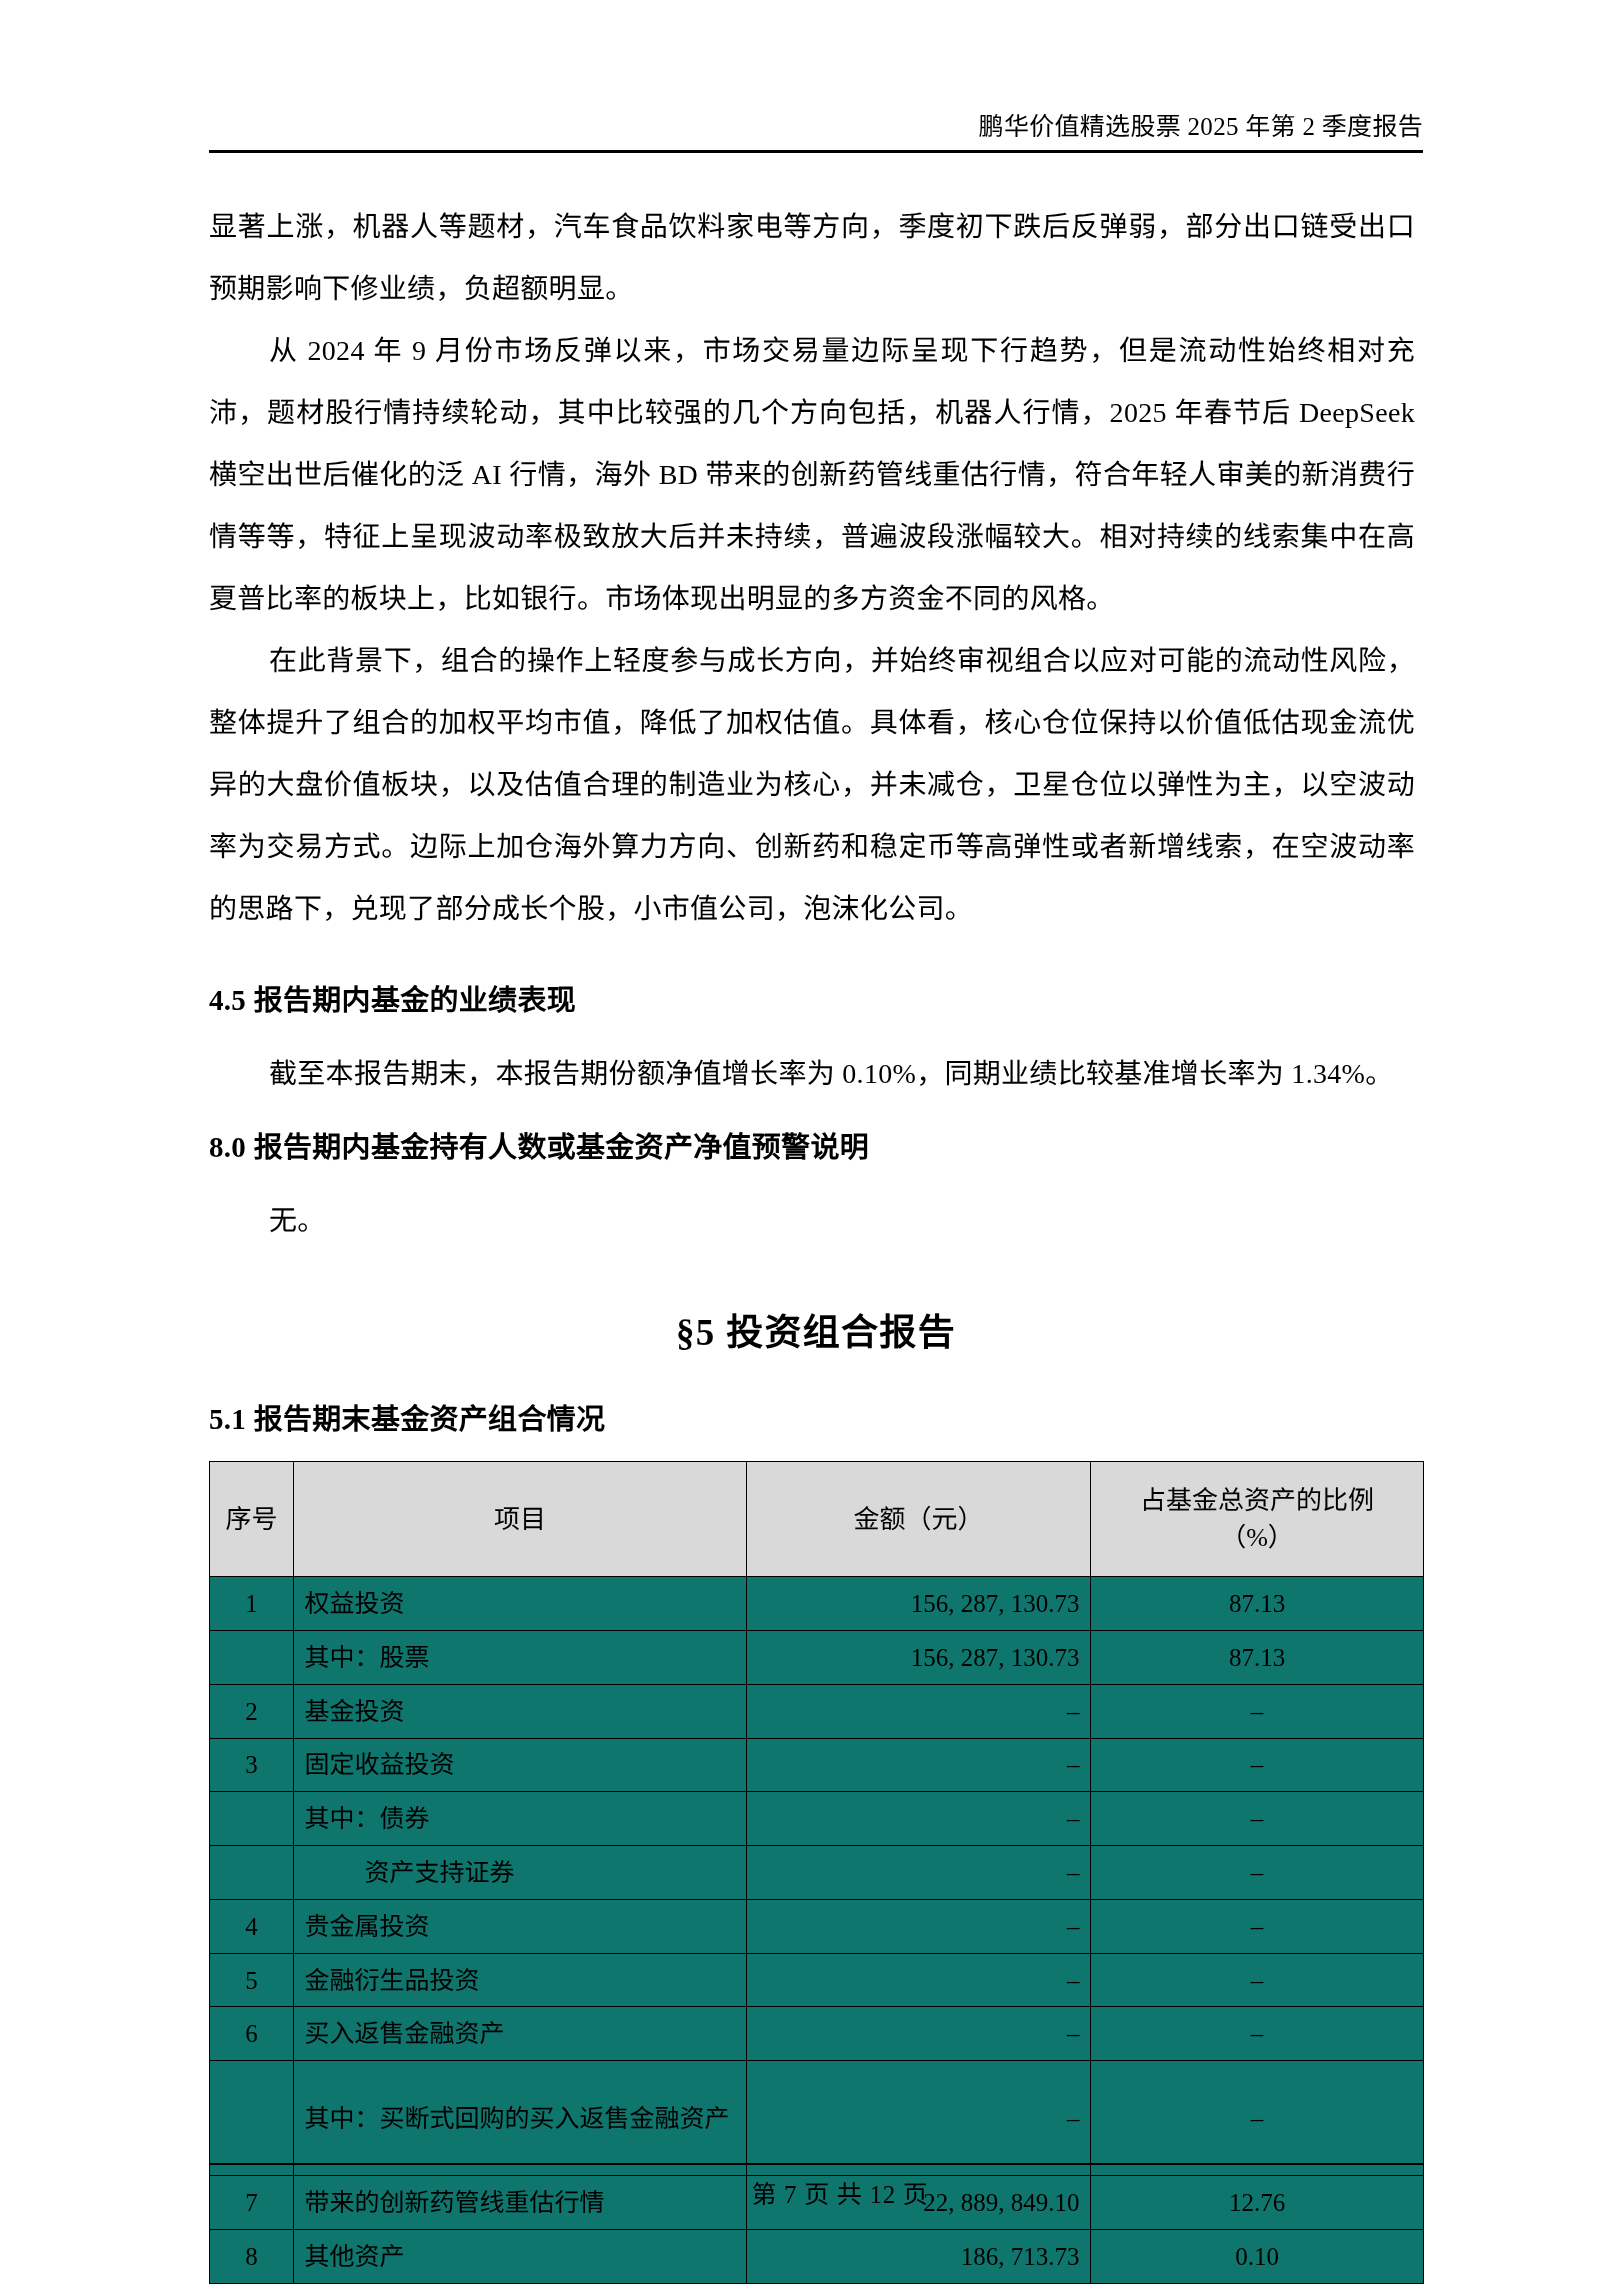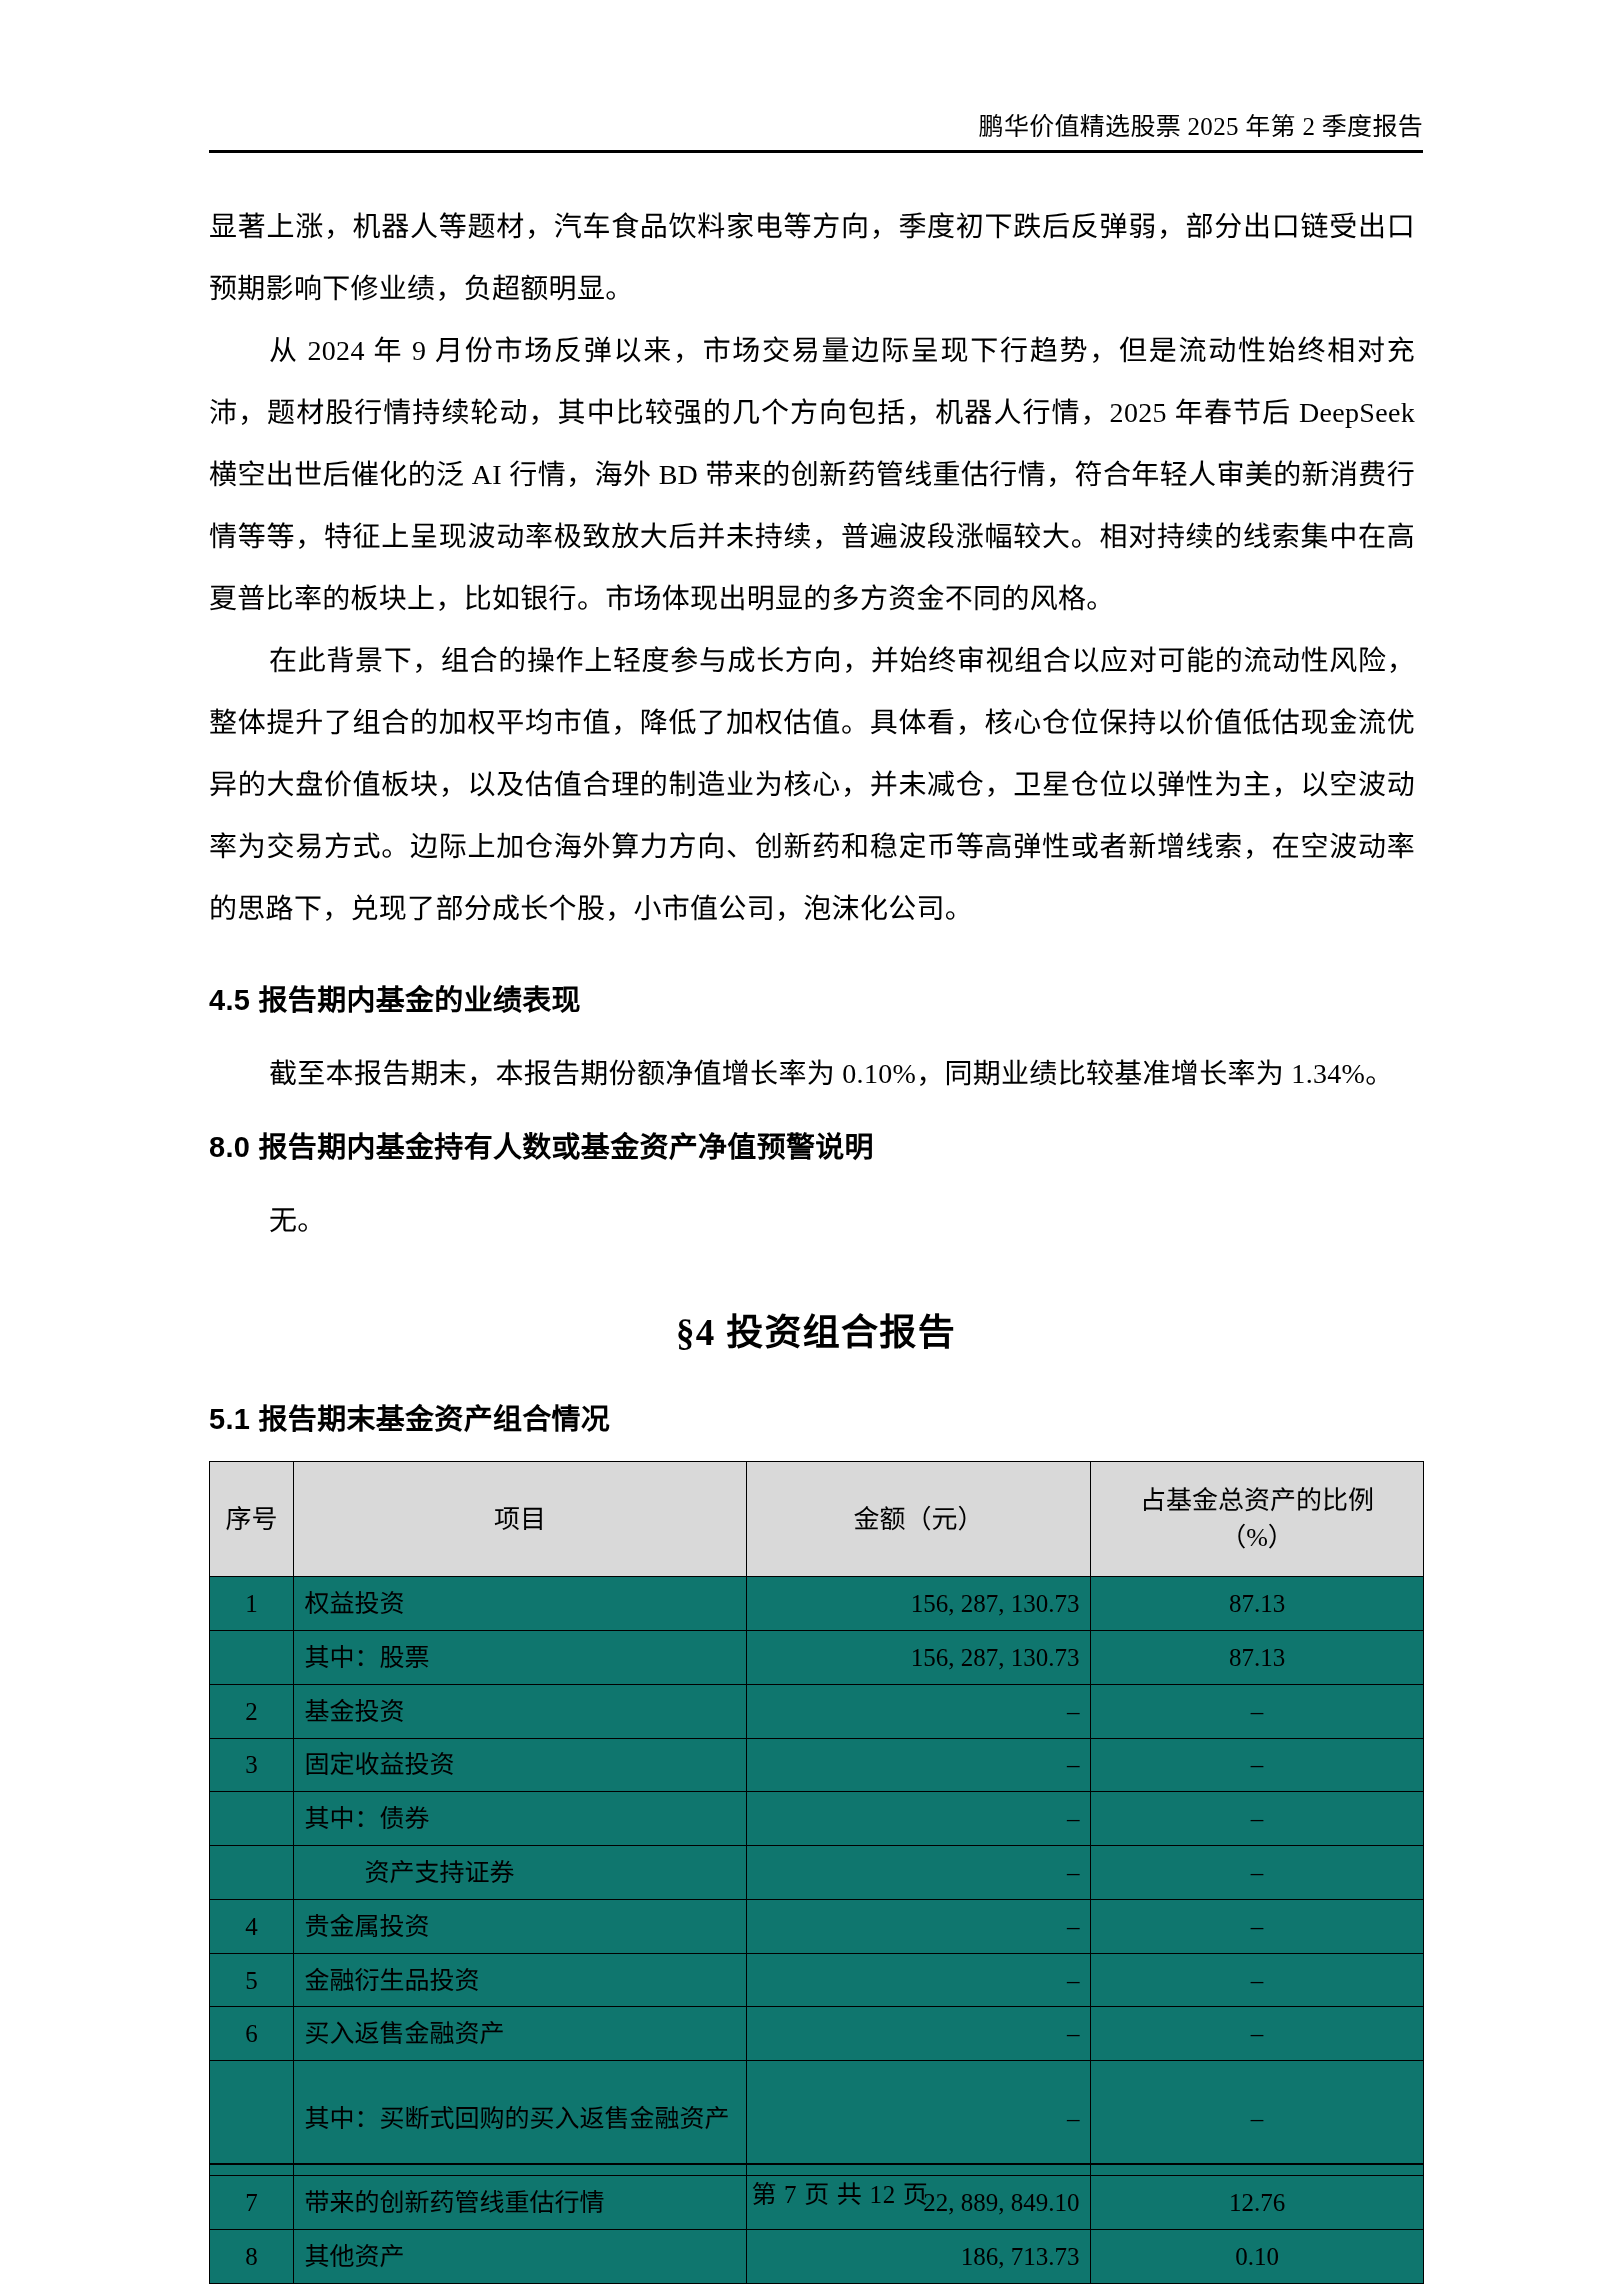--- a/index.html
+++ b/index.html
@@ -55,21 +55,21 @@
     line-height: 62px;
     text-align: justify;
     text-justify: inter-ideograph;
     letter-spacing: 0.3px;
   }
   p.indent {
     text-indent: 60px;
   }
 
   h3.sect {
-    font-family: Liberation Sans, sans-serif;
+    font-family: Liberation Serif, serif;
     font-weight: bold;
     font-size: 29px;
     line-height: 46px;
     margin: 0;
     letter-spacing: 0.3px;
   }
 
   h2.chapter {
     font-family: "Liberation Serif", "DejaVu Serif", serif;
     font-weight: bold;
@@ -170,21 +170,21 @@
     <div class="spacer-sm"></div>
 
     <h3 class="sect">8.0 报告期内基金持有人数或基金资产净值预警说明</h3>
 
     <div class="spacer-sm"></div>
 
     <p class="para indent">无。</p>
 
     <div class="spacer-lg"></div>
 
-    <h2 class="chapter">§4 投资组合报告</h2>
+    <h2 class="chapter">§5 投资组合报告</h2>
 
     <div class="spacer-md"></div>
 
     <h3 class="sect">5.1 报告期末基金资产组合情况</h3>
 
     <div class="spacer-sm"></div>
 
     <table class="asset-table">
       <colgroup>
         <col class="c-no">

